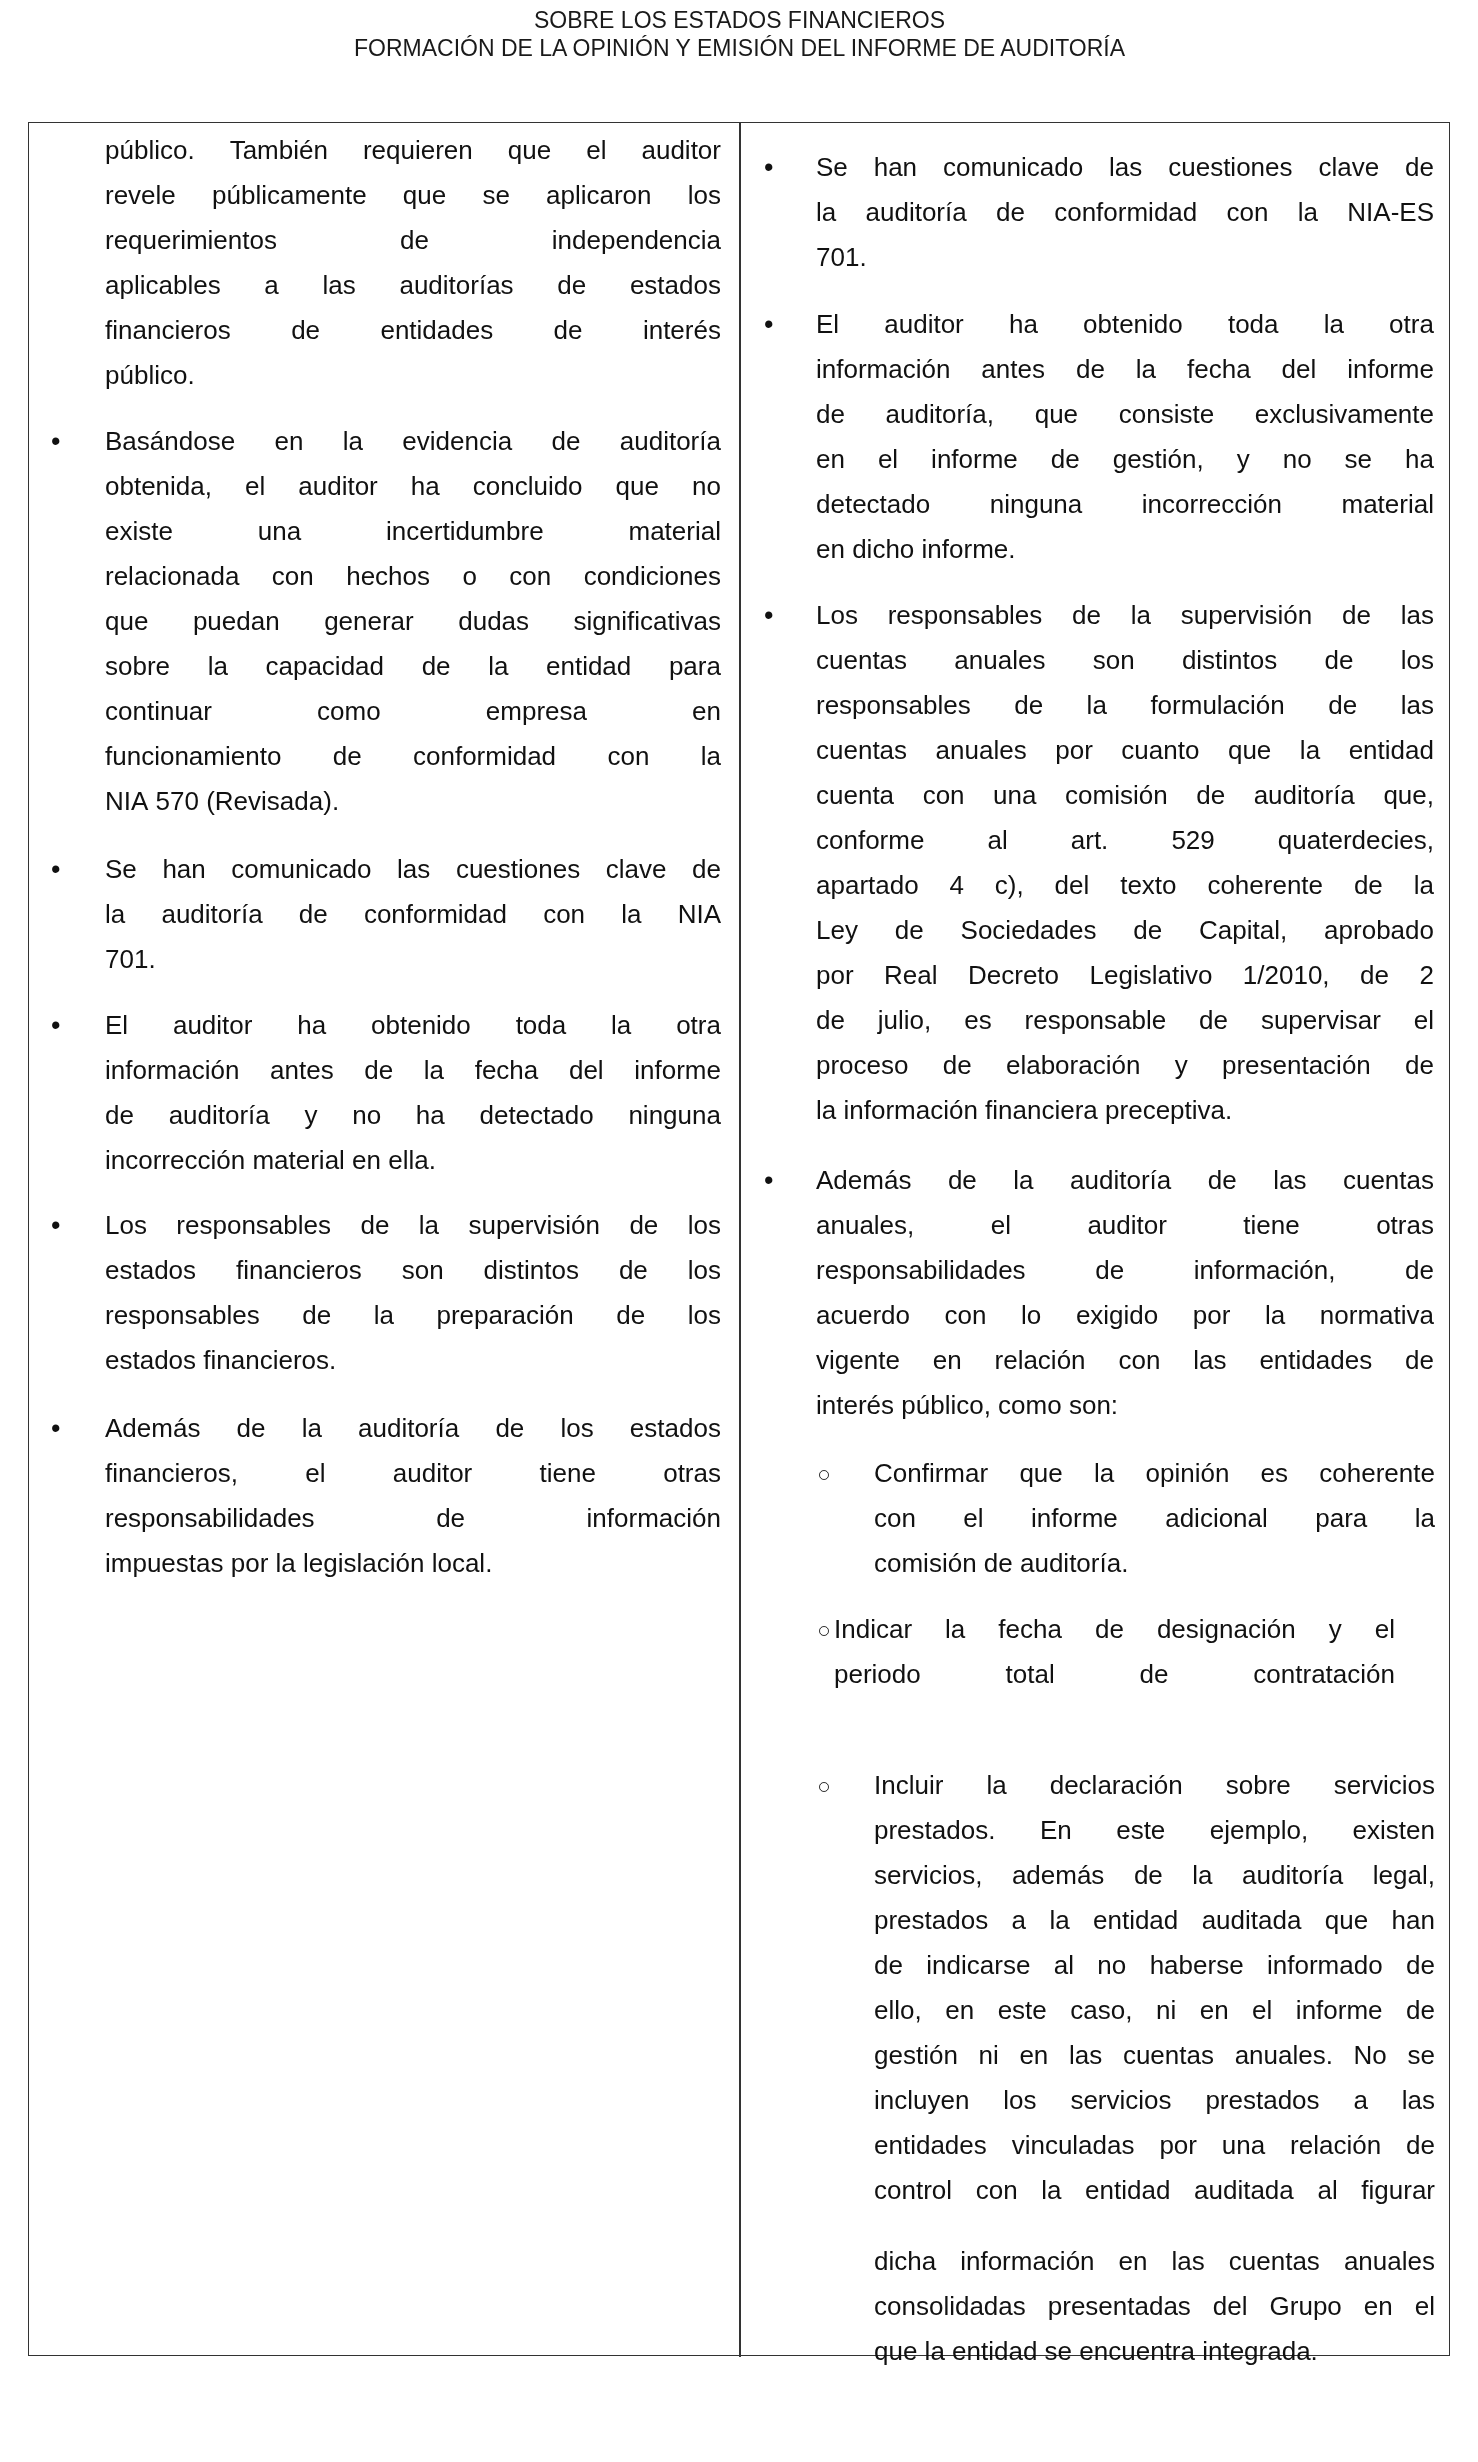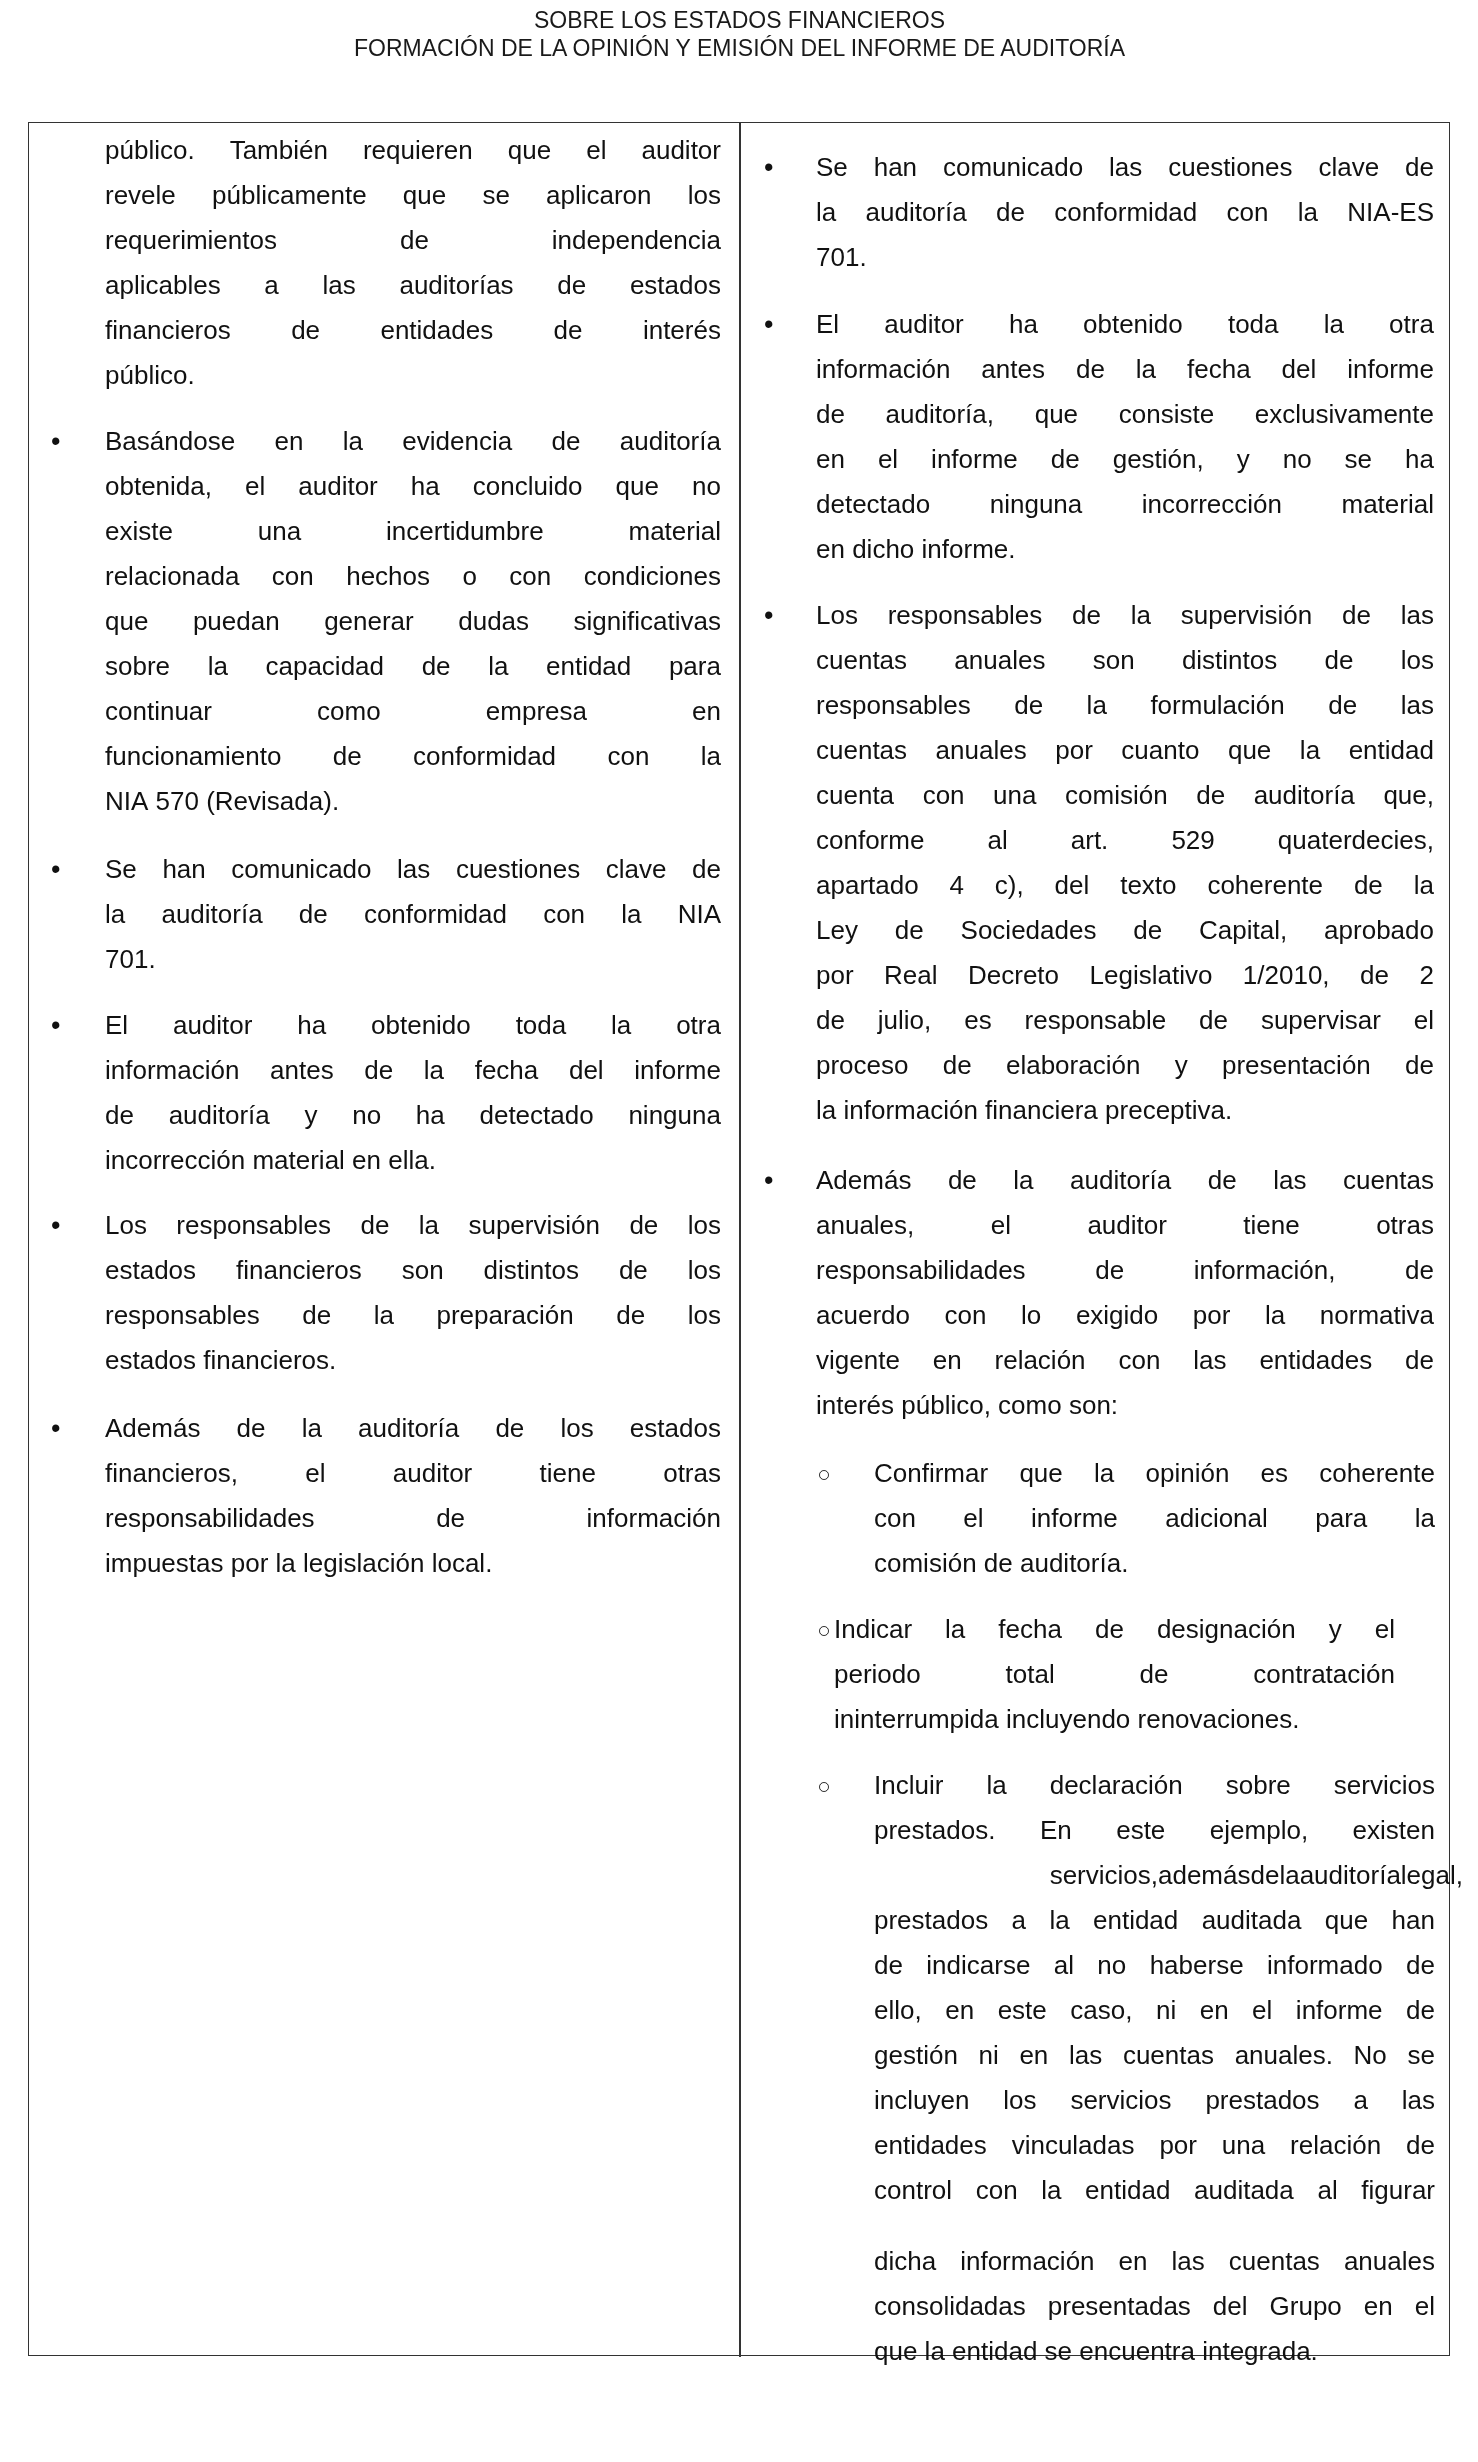--- a/index.html
+++ b/index.html
@@ -526,43 +526,38 @@
         <span class="w">designación</span>
         <span class="w">y</span>
         <span class="w">el</span>
       </span>
       <span class="line" style="width: 561px; white-space: nowrap; text-align-last: justify; display: flex; justify-content: space-between;">
         <span class="w">periodo</span>
         <span class="w">total</span>
         <span class="w">de</span>
         <span class="w">contratación</span>
       </span>
-      <span class="line last" style="width: 561px; white-space: nowrap; display: flex; justify-content: flex-start;">
-        <span class="w">ininterrumpida&nbsp;</span>
-        <span class="w">incluyendo&nbsp;</span>
-        <span class="w">renovaciones.</span>
-      </span>
     </div>
     <span class="circle" style="left: 819px; top: 1626px;"></span>
     <div class="para" style="left: 874px; top: 1763px; width: 561px;">
       <span class="line" style="width: 561px; white-space: nowrap; text-align-last: justify; display: flex; justify-content: space-between;">
         <span class="w">Incluir</span>
         <span class="w">la</span>
         <span class="w">declaración</span>
         <span class="w">sobre</span>
         <span class="w">servicios</span>
       </span>
       <span class="line" style="width: 561px; white-space: nowrap; text-align-last: justify; display: flex; justify-content: space-between;">
         <span class="w">prestados.</span>
         <span class="w">En</span>
         <span class="w">este</span>
         <span class="w">ejemplo,</span>
         <span class="w">existen</span>
       </span>
-      <span class="line" style="width: 561px; white-space: nowrap; text-align-last: justify; display: flex; justify-content: flex-end; margin-left: 28px;">
+      <span class="line" style="width: 561px; white-space: nowrap; text-align-last: justify; display: flex; justify-content: space-between;">
         <span class="w">servicios,</span>
         <span class="w">además</span>
         <span class="w">de</span>
         <span class="w">la</span>
         <span class="w">auditoría</span>
         <span class="w">legal,</span>
       </span>
       <span class="line" style="width: 561px; white-space: nowrap; text-align-last: justify; display: flex; justify-content: space-between;">
         <span class="w">prestados</span>
         <span class="w">a</span>

